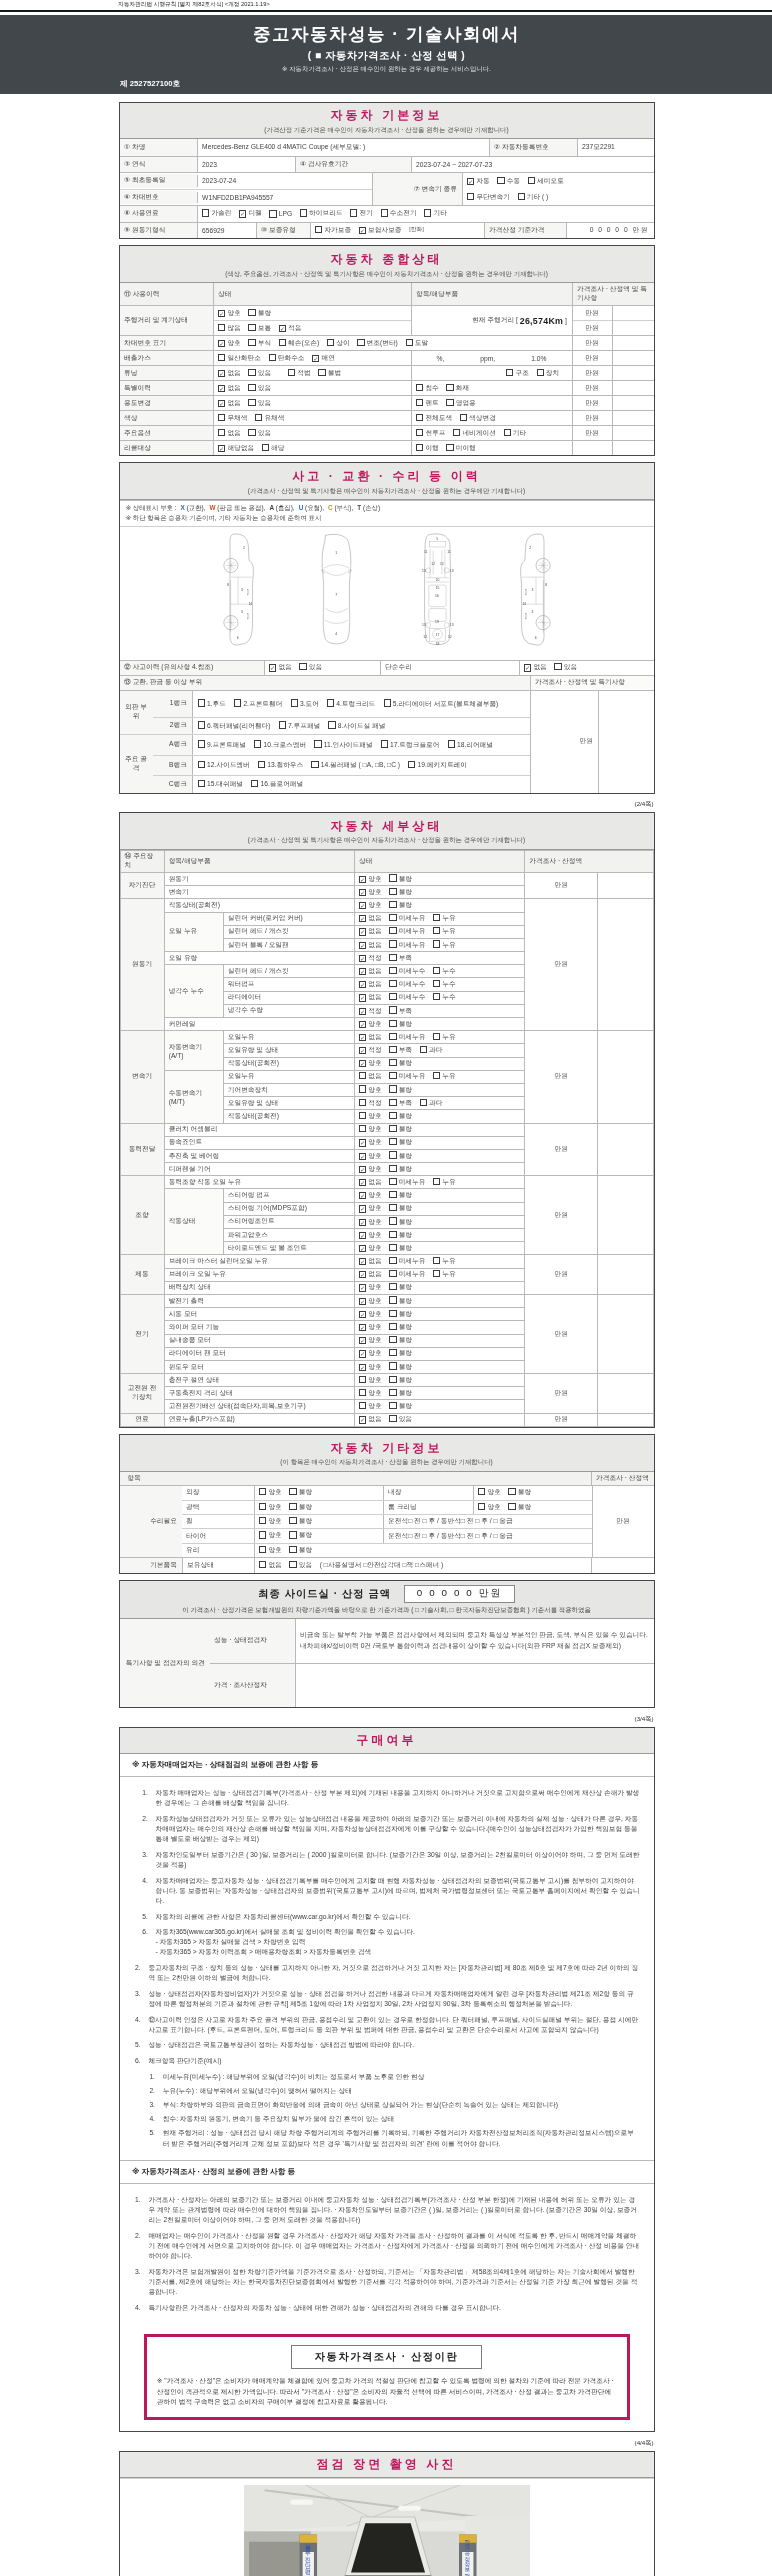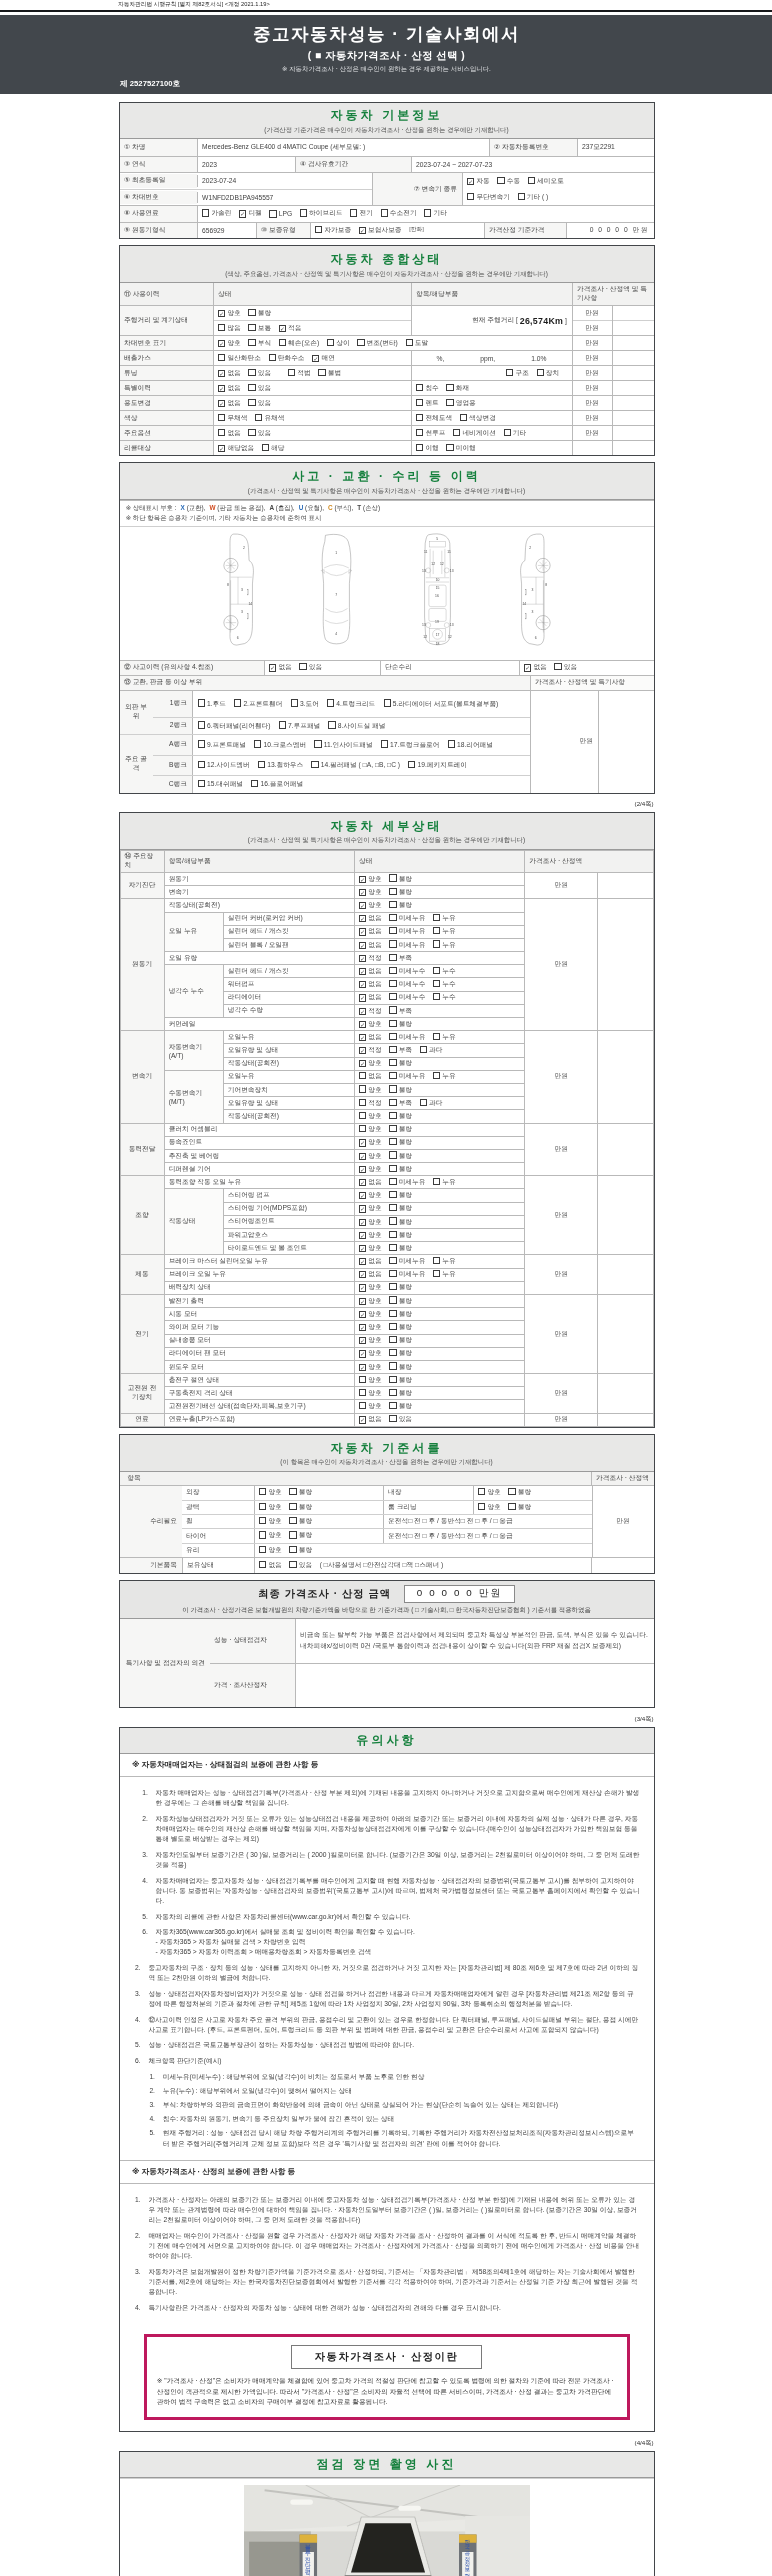--- a/index.html
+++ b/index.html
@@ -14,21 +14,21 @@
   .masthead { background: #42474c; color: #fff; padding: 7.2px 0 3.1px; position: relative; }
   .masthead .m-title { text-align: center; font-size: 17.5px; font-weight: bold; letter-spacing: 1.5px; }
   .masthead .m-sub { text-align: center; font-size: 10.3px; font-weight: bold; margin-top: 3.1px; letter-spacing: 0.5px; }
   .masthead .m-note { text-align: center; font-size: 6.4px; color: #e3e5e7; margin-top: 2.1px; }
   .masthead .m-docno { font-size: 7.7px; font-weight: bold; padding: 5.2px 0 2.1px 120px; }
 
   .doc { width: 536px; margin: 7.2px auto 0; }
 
   .section { border: 1.5px solid #43464a; background: #fff; margin-bottom: 6.2px; }
   .sec-head { background: #e8e8e7; border-bottom: 0.5px solid #9a9a9a; text-align: center; padding: 4.6px 2.1px 3.6px; }
-  .sec-title { font-size: 12px; font-weight: bold; letter-spacing: 3.1px; color: #15803d; }
+  .sec-title { font-size: 12px; font-weight: bold; letter-spacing: 3.1px; color: #be185d; }
   .sec-note { font-size: 6.4px; color: #4a4a4a; margin-top: 1.5px; }
 
   
   .r { display: flex; border-top: 0.5px solid #b9b9b9; min-height: 14.4px; align-items: stretch; }
   .r.noline { border-top: none; }
   .c { border-left: 0.5px solid #b9b9b9; padding: 2.1px 4.6px; display: flex; align-items: center; font-size: 6.7px; }
   .c:first-child { border-left: none; }
   .c.center { justify-content: flex-end; text-align: center; }
   .c.col { flex-direction: column; align-items: stretch; padding: 0; }
   .c.col > div { flex: 1; display: flex; align-items: center; padding: 1.5px 4.6px; }
@@ -708,21 +708,21 @@
             <td><span class="opt"><span class="cb">✓</span>없음</span><span class="opt"><span class="cb"></span>있음</span></td>
             <td class="price" rowspan="1">만원</td>
             <td class="blankcol" rowspan="1"></td>
           </tr>
         </tbody>
     </table>
   </div>
 
   <div class="section">
     <div class="sec-head">
-      <div class="sec-title">자동차 기준서를</div>
+      <div class="sec-title">자동차 기타정보</div>
       <div class="sec-note">(이 항목은 매수인이 자동차가격조사 · 산정을 원하는 경우에만 기재합니다)</div>
     </div>
     <div class="r noline hdr" style="min-height:13.4px">
       <div class="c" style="flex:0 0 471px">
           <span style="margin-left:3.1px">항목</span>
         </div>
       <div class="c grow">가격조사 · 산정액</div>
     </div>
     <div class="r" style="min-height:72px;align-items:stretch">
       <div class="c w120 lbl center">수리필요</div>
@@ -784,21 +784,21 @@
         <span><span class="opt"><span class="cb"></span>없음</span><span class="opt"><span class="cb"></span>있음</span></span>
         <span>( □사용설명서  □안전삼각대  □잭  □스패너 )</span>
       </div>
       <div class="c grow"></div>
     </div>
   </div>
 
   <div class="section">
     <div class="final-strip">
       <div class="fs-line1">
-        <span>최종 가격조사 · 산정 금액</span>
+        <span>최종 사이드실 · 산정 금액</span>
         <span class="fs-amount">0 0 0 0 0 만원</span>
       </div>
       <div class="fs-note">이 가격조사 · 산정가격은 보험개발원의 차량기준가액을 바탕으로 한 기준가격과 ( □ 기술사회, □ 한국자동차진단보증협회 ) 기준서를 적용하였음</div>
     </div>
     <div class="r noline" style="min-height:88px;align-items:stretch">
       <div class="c w175 lbl center" style="text-align:center">특기사항 및 점검자의 의견</div>
       <div style="display:flex;flex-direction:column;flex:1">
         <div style="display:flex;flex:1;border-bottom:0.5px solid #b9b9b9">
           <div class="c w165 lbl">성능 · 상태점검자</div>
           <div class="c grow" style="line-height:1.55">비금속 또는 탈부착 가능 부품은 점검사항에서 제외되며 중고차 특성상 부분적인 판금, 도색, 부식은 있을 수 있습니다. 내차피해x/정비이력 0건 /국토부 통합이력과 점검내용이 상이할 수 있습니다(외판 FRP 재질 점검X 보증제외)</div>
@@ -807,21 +807,21 @@
           <div class="c w165 lbl">가격 · 조사산정자</div>
           <div class="c grow"></div>
         </div>
       </div>
     </div>
   </div>
   <div class="page-mark" style="width:auto">(3/4쪽)</div>
 
   <div class="section">
     <div class="sec-head">
-      <div class="sec-title">유의사항</div>
+      <div class="sec-title">구매여부</div>
     </div>
     <div class="note-title">※ 자동차매매업자는 · 상태점검의 보증에 관한 사항 등</div>
     <div class="note-block">
       <div style="padding-left:7.2px">
           <div class="note-item">
             <span class="num">1.</span>
             <span class="txt">자동차 매매업자는 성능 · 상태점검기록부(가격조사 · 산정 부분 제외)에 기재된 내용을 고지하지 아니하거나 거짓으로 고지함으로써 매수인에게 재산상 손해가 발생한 경우에는 그 손해를 배상할 책임을 집니다.</span>
           </div>
           <div class="note-item">
             <span class="num">2.</span>

